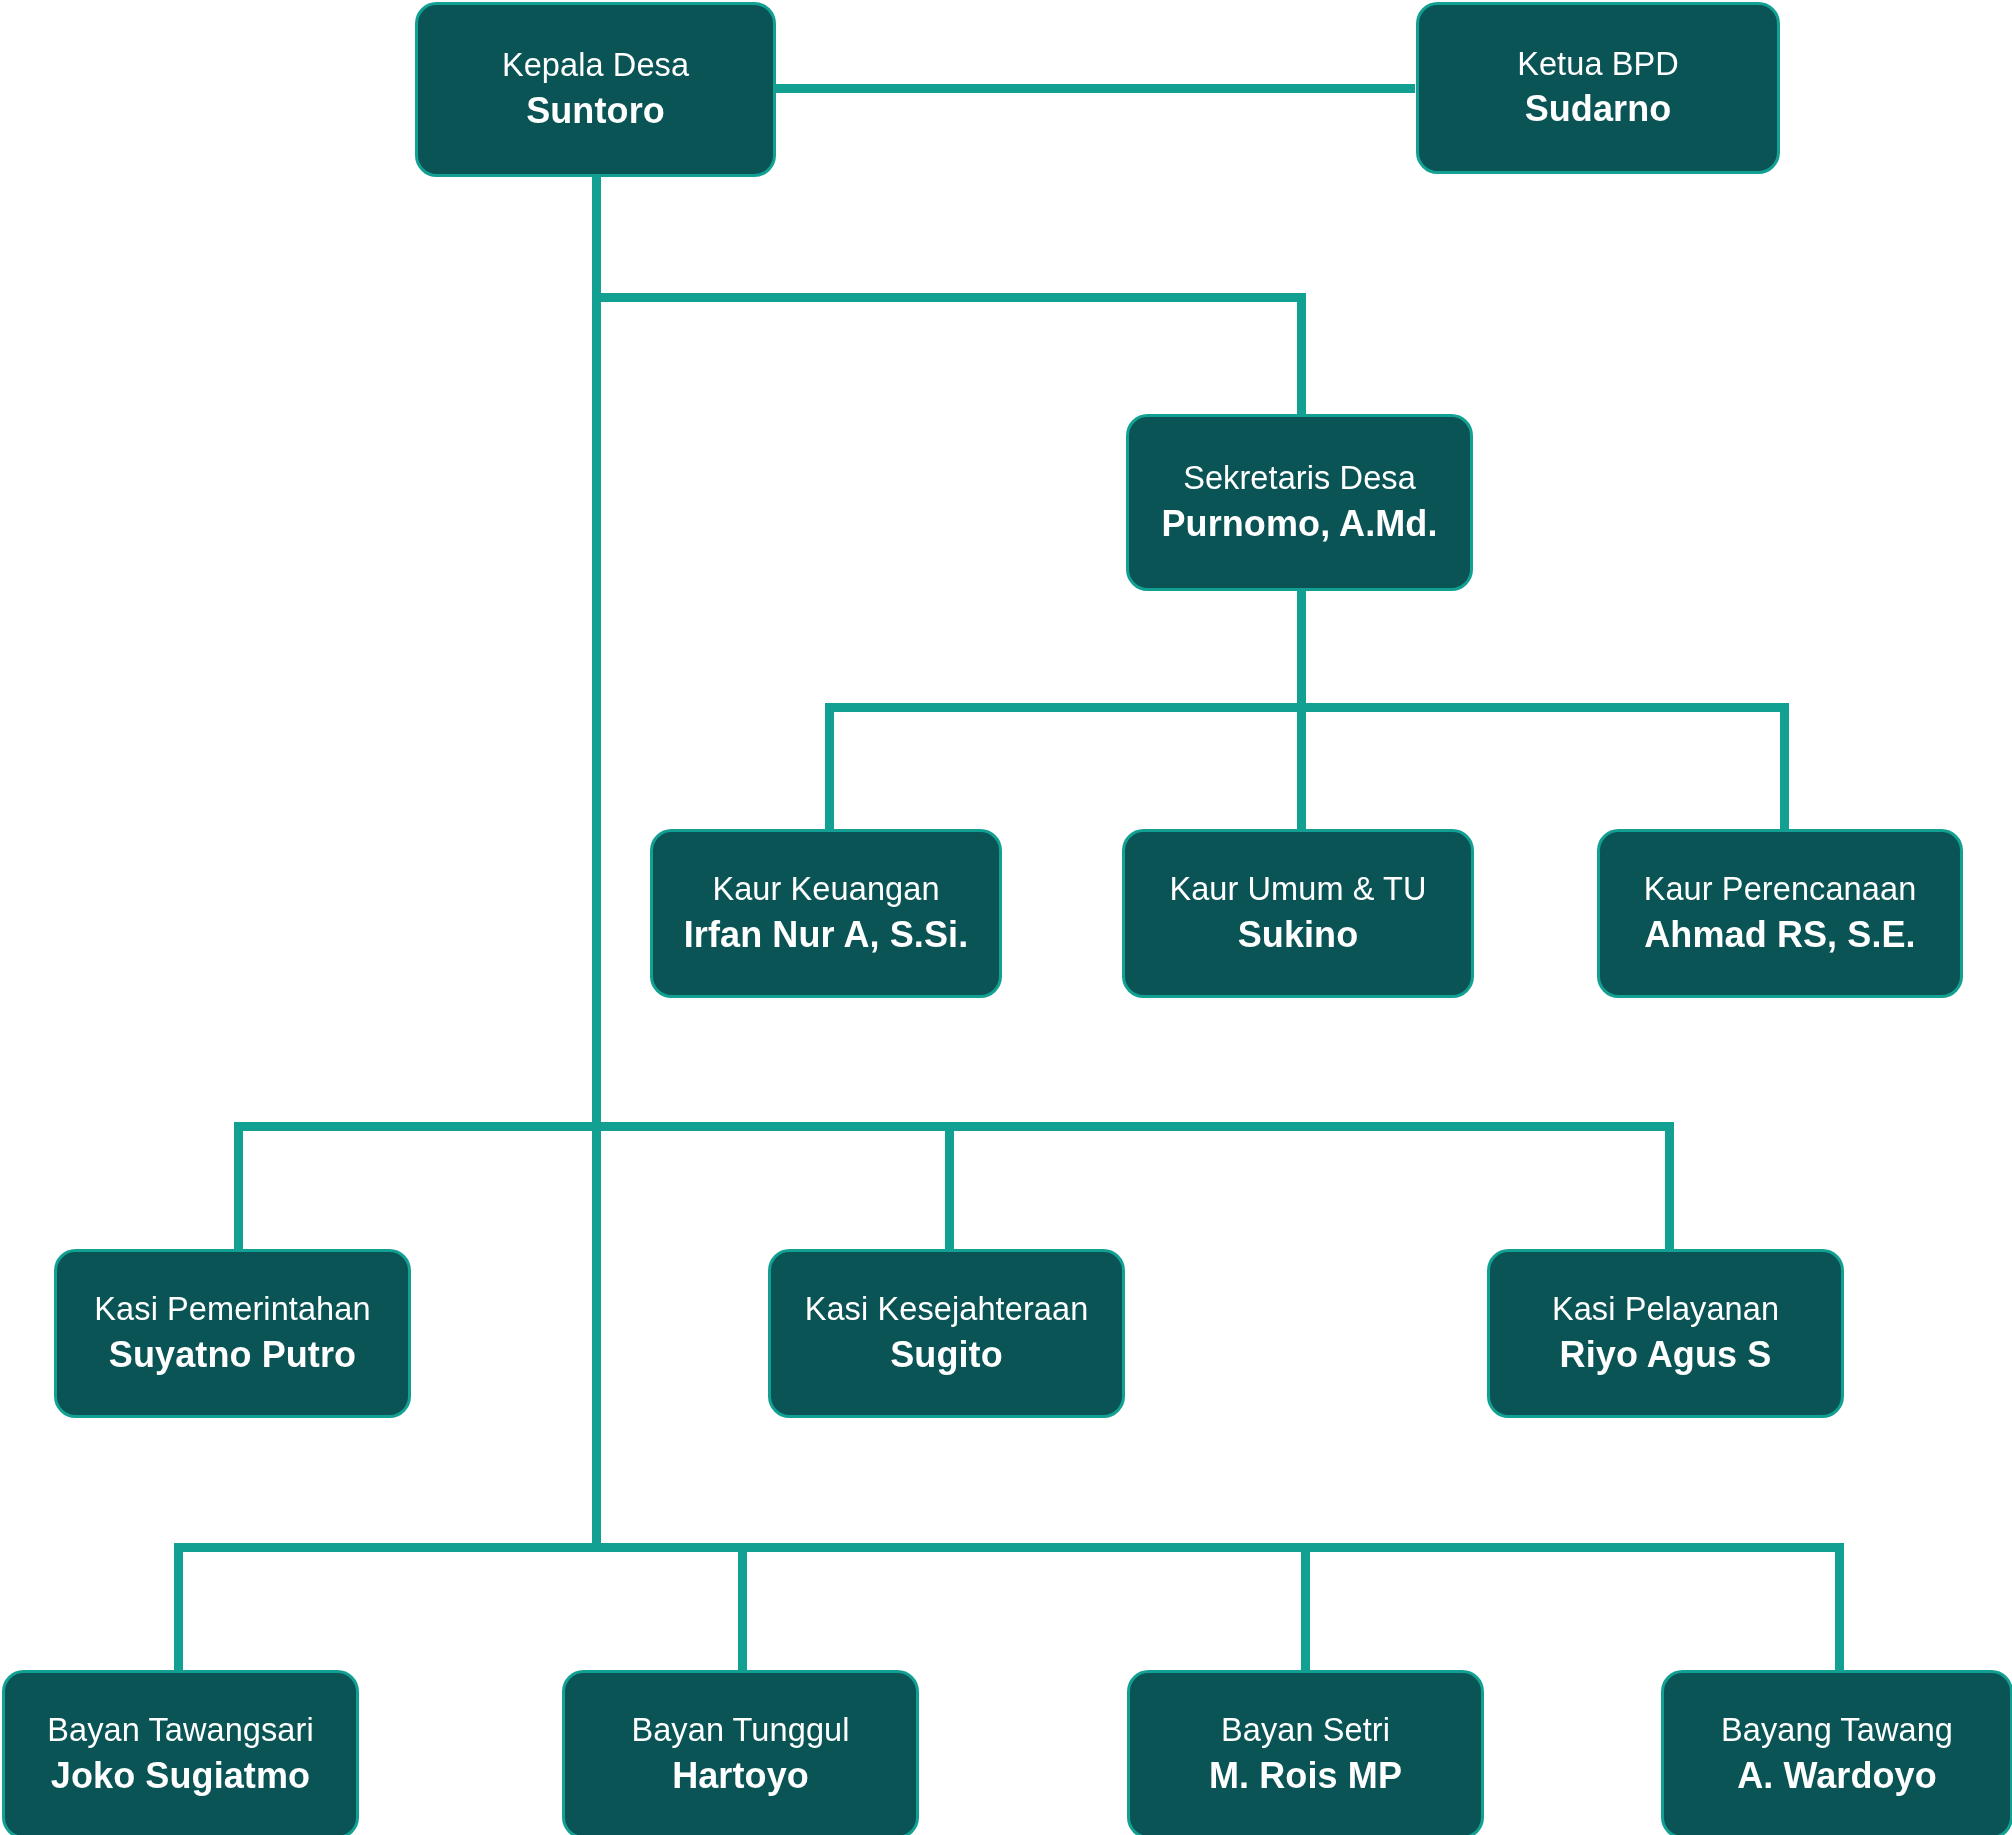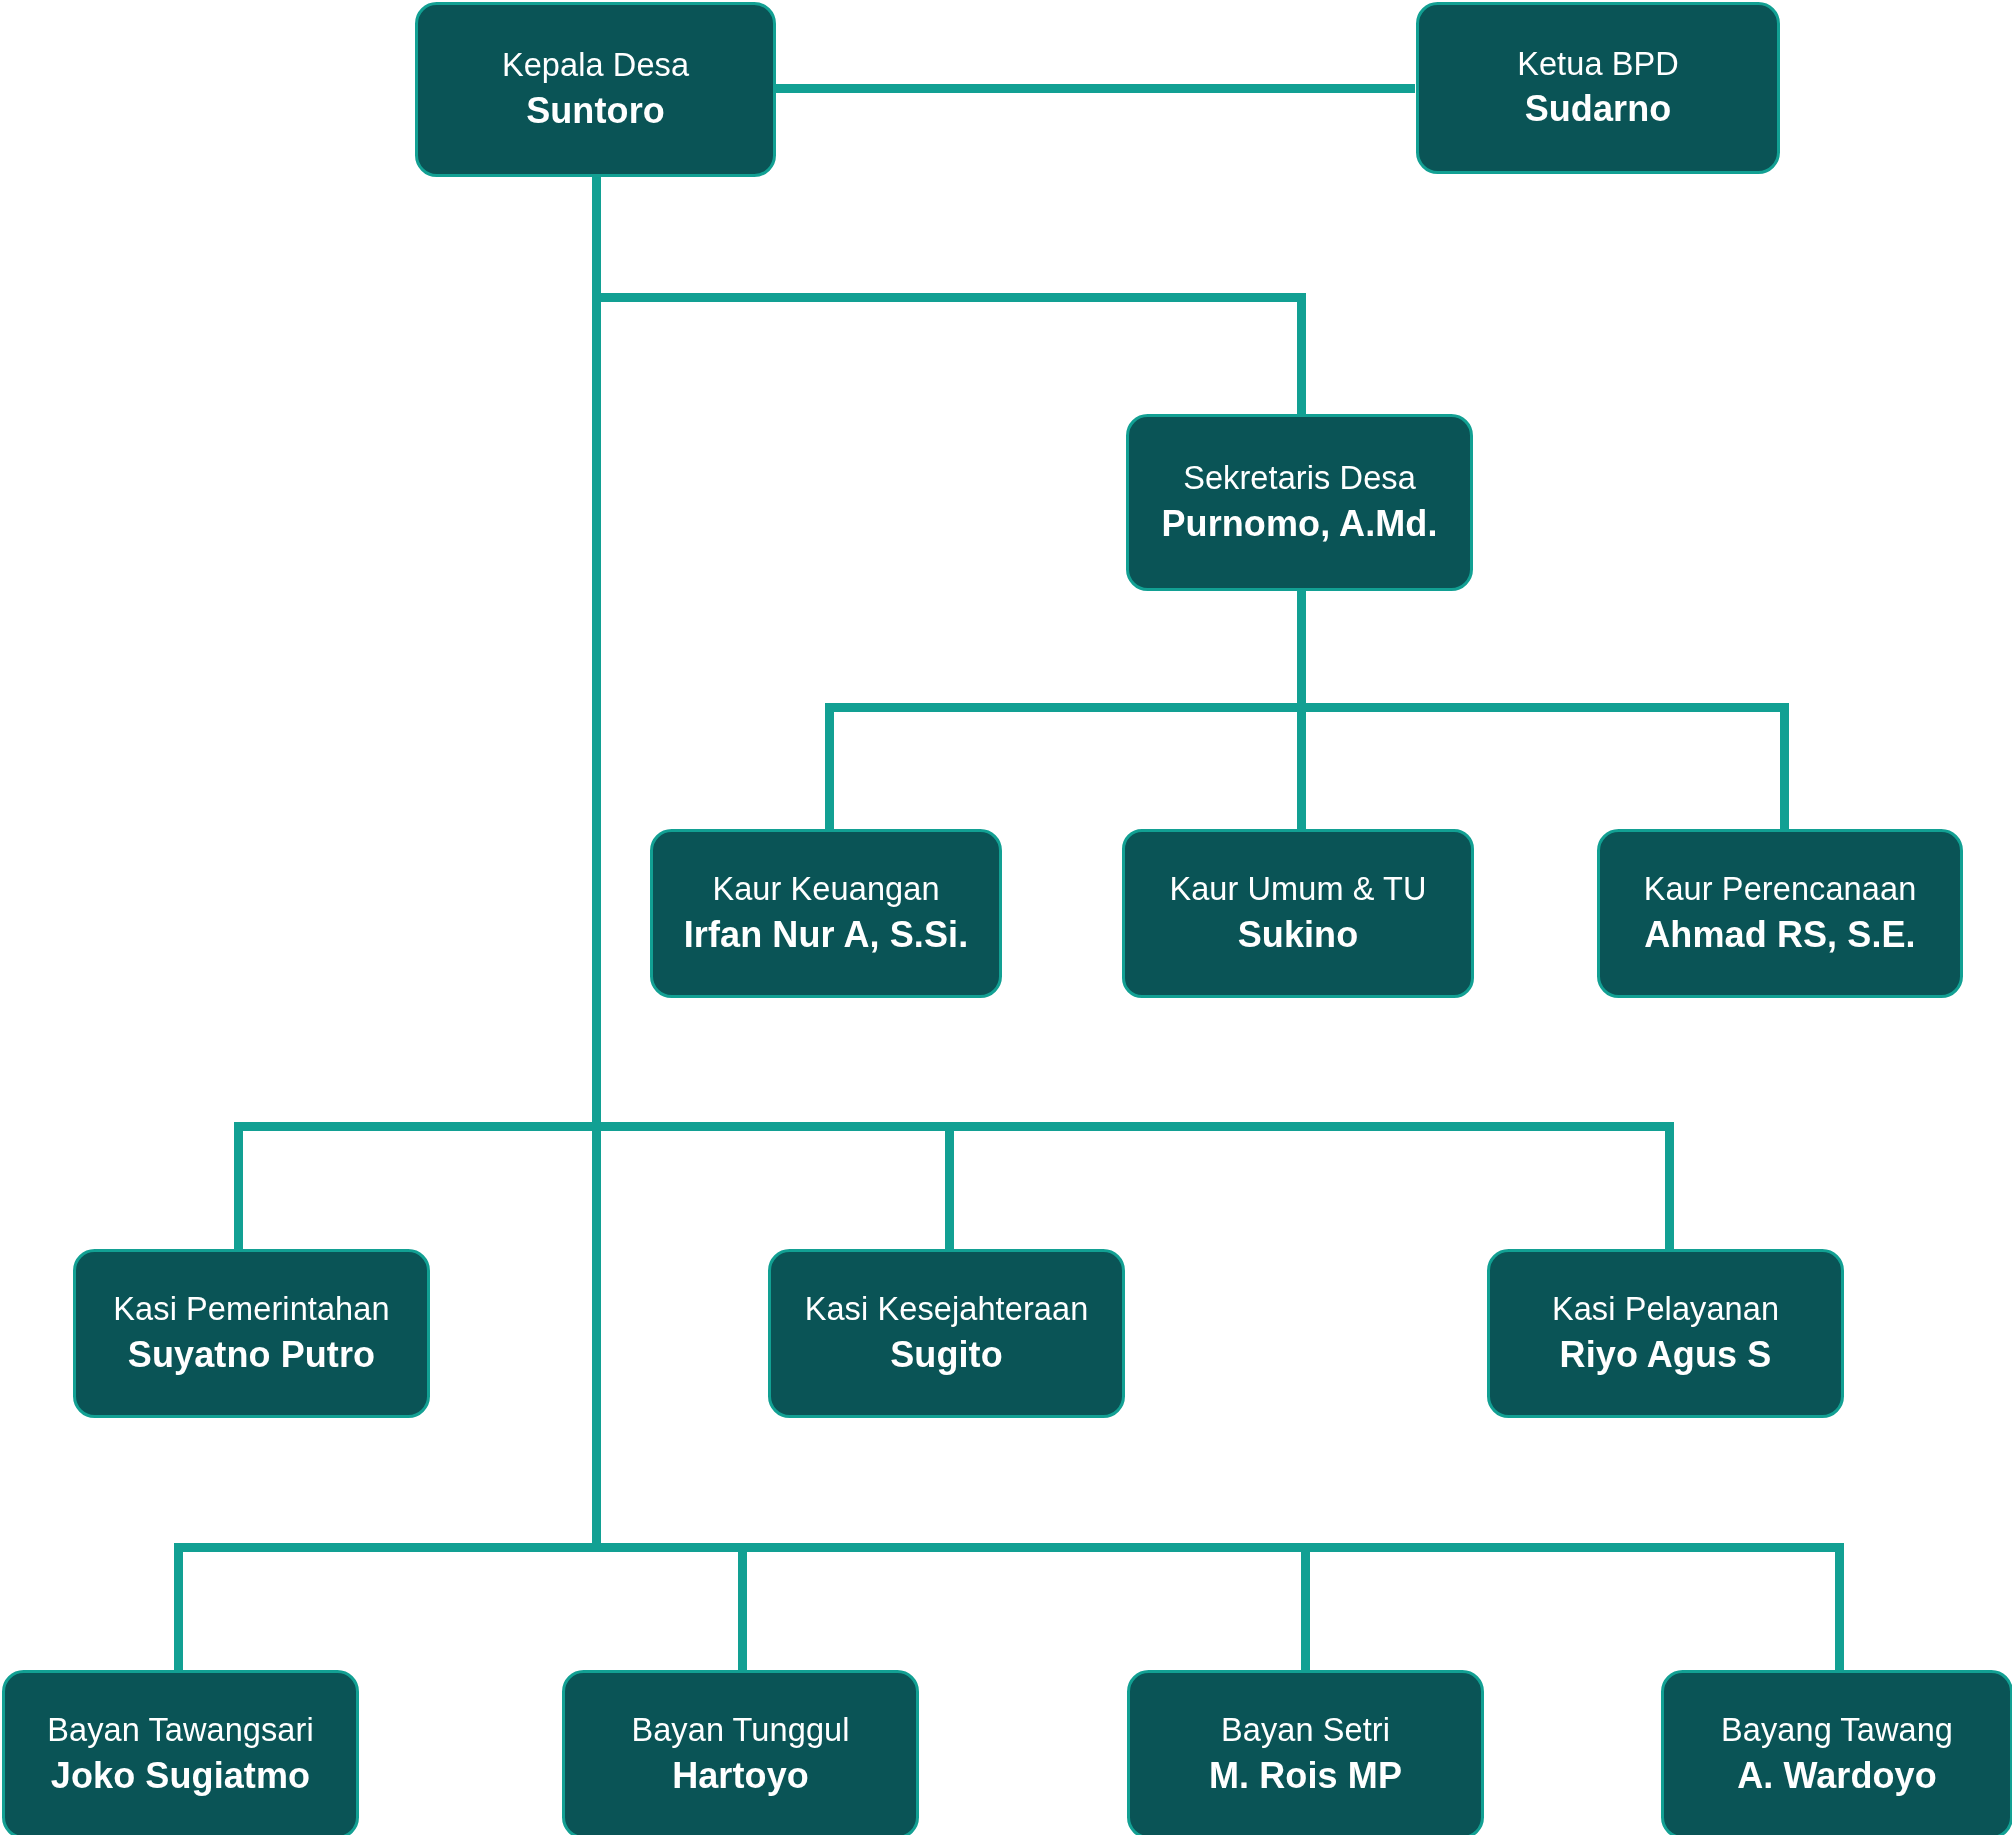--- a/index.html
+++ b/index.html
@@ -100,31 +100,31 @@
   <div class="node" style="left:1126px; top:414px; width:347px; height:177px;">
     <span class="role">Sekretaris Desa</span>
     <span class="person">Purnomo, A.Md.</span>
   </div>
 
   <div class="node" style="left:650px; top:829px; width:352px; height:169px;">
     <span class="role">Kaur Keuangan</span>
     <span class="person">Irfan Nur A, S.Si.</span>
   </div>
 
-  <div class="node" style="left:1122px; top:829px; width:352px; height:169px;border-radius:20px;">
+  <div class="node" style="left:1122px; top:829px; width:352px; height:169px;">
     <span class="role">Kaur Umum &amp; TU</span>
     <span class="person">Sukino</span>
   </div>
 
   <div class="node" style="left:1597px; top:829px; width:366px; height:169px;">
     <span class="role">Kaur Perencanaan</span>
     <span class="person">Ahmad RS, S.E.</span>
   </div>
 
-  <div class="node" style="left:73px; top:1249px; width:357px; height:169px;">
+  <div class="node" style="left:54px; top:1249px; width:357px; height:169px;">
     <span class="role">Kasi Pemerintahan</span>
     <span class="person">Suyatno Putro</span>
   </div>
 
   <div class="node" style="left:768px; top:1249px; width:357px; height:169px;">
     <span class="role">Kasi Kesejahteraan</span>
     <span class="person">Sugito</span>
   </div>
 
   <div class="node" style="left:1487px; top:1249px; width:357px; height:169px;">

